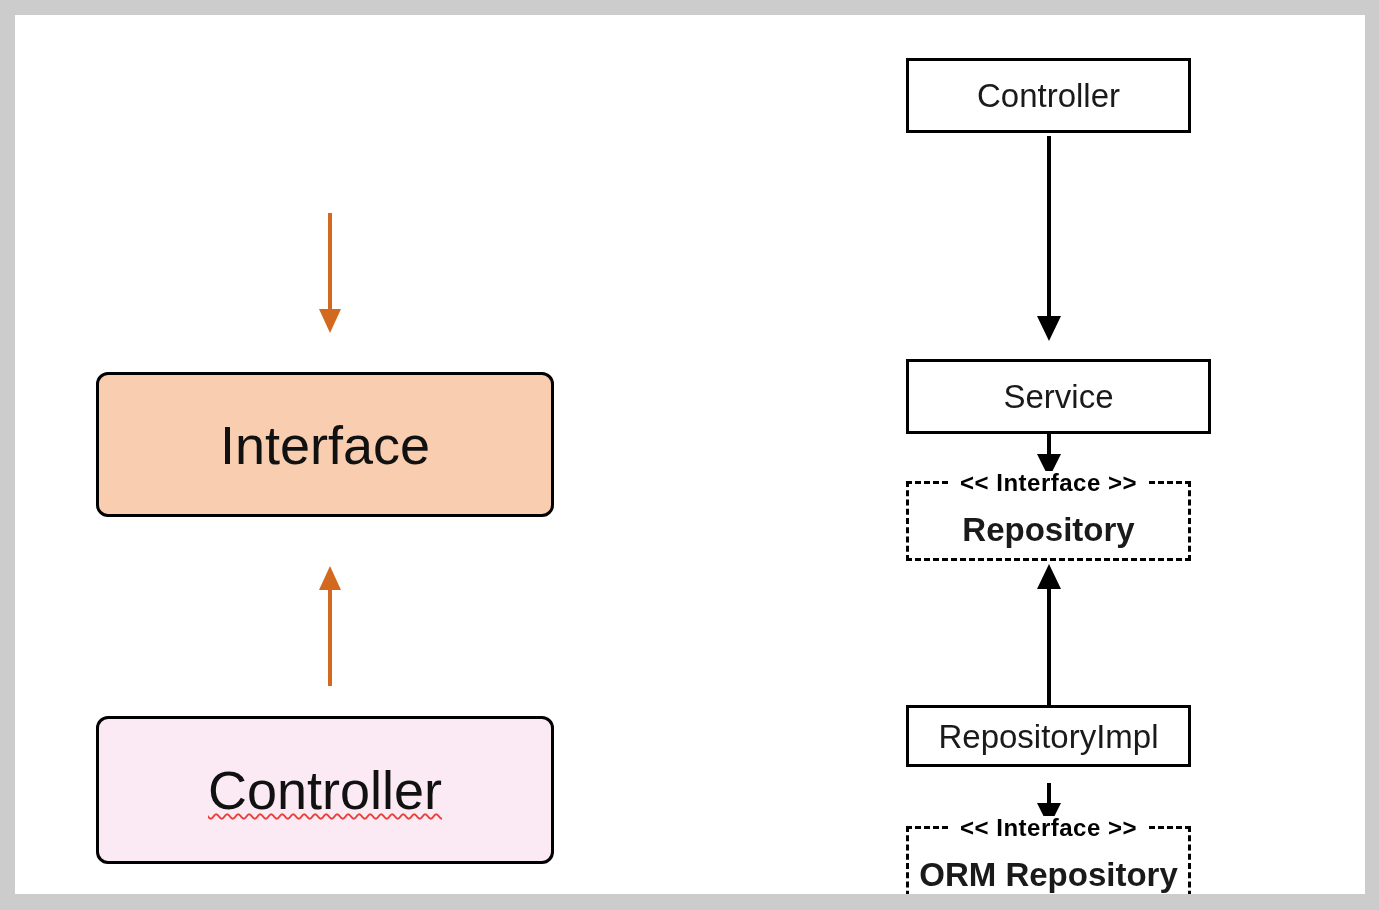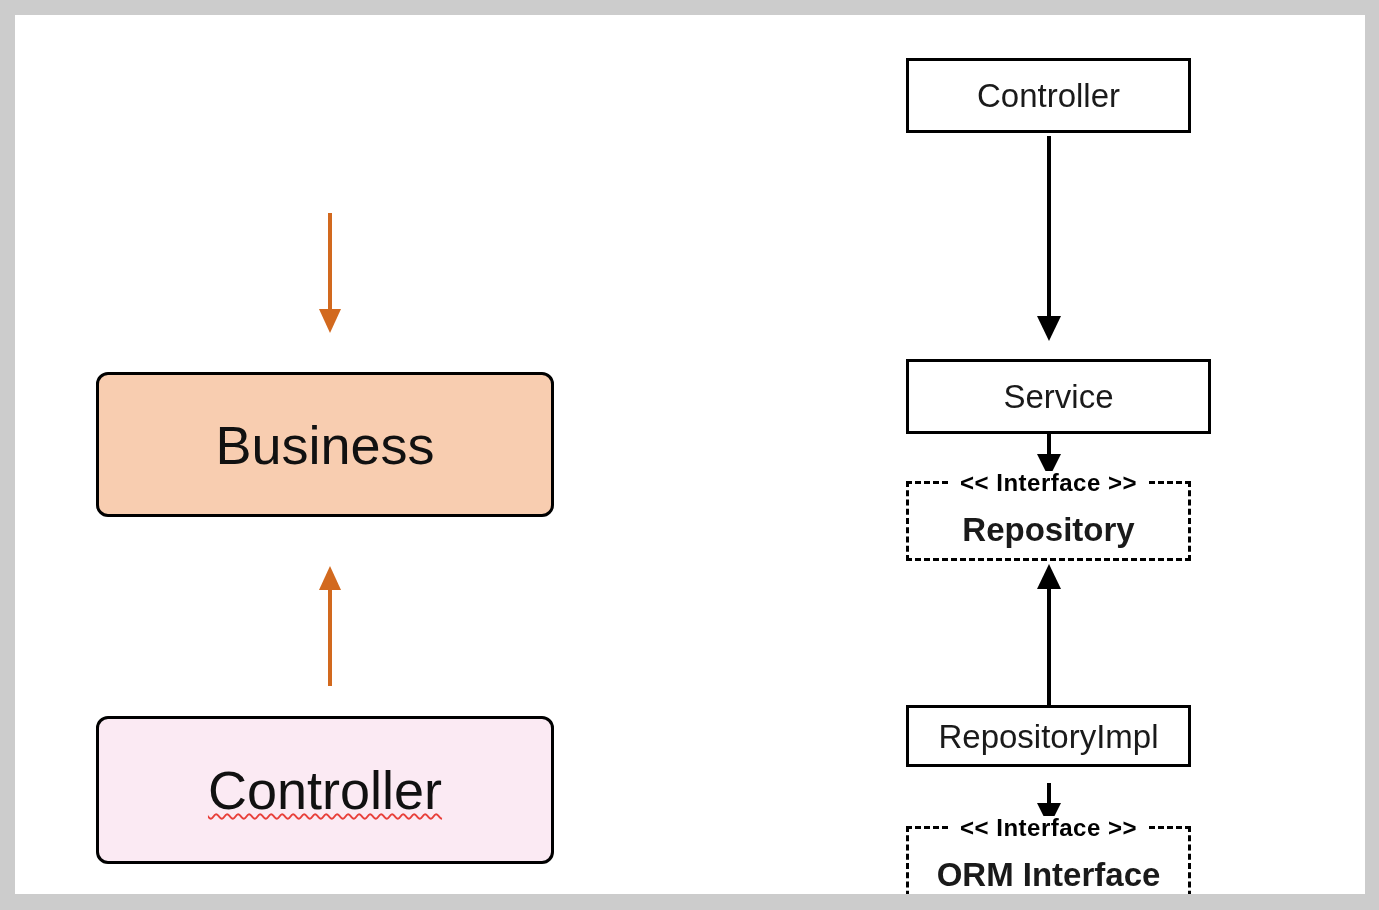--- a/index.html
+++ b/index.html
@@ -119,21 +119,21 @@
 <div id="diagram-frame">
   <div id="canvas">
 
 
     <svg class="arrow-svg" style="left:295px; top:196px;" width="40" height="130" viewBox="0 0 40 130">
       <line x1="20" y1="2" x2="20" y2="104" stroke="#d2691e" stroke-width="4"></line>
       <polygon points="20,122 9,98 31,98" fill="#d2691e"></polygon>
     </svg>
 
     <div class="layer-box" id="box-business" style="left:81px; top:357px; width:458px; height:145px; background:#f8cdb0;">
-      <span class="layer-label">Business</span>
+      <span class="layer-label">Interface</span>
     </div>
 
     <svg class="arrow-svg" style="left:295px; top:545px;" width="40" height="130" viewBox="0 0 40 130">
       <line x1="20" y1="26" x2="20" y2="126" stroke="#d2691e" stroke-width="4"></line>
       <polygon points="20,6 9,30 31,30" fill="#d2691e"></polygon>
     </svg>
 
     <div class="layer-box" id="box-datasource" style="left:81px; top:701px; width:458px; height:148px; background:#fbeaf3;">
       <span class="layer-label misspelled">Controller</span>
     </div>
@@ -170,17 +170,17 @@
       <span class="class-label">RepositoryImpl</span>
     </div>
 
     <svg class="arrow-svg" style="left:1014px; top:768px;" width="40" height="48" viewBox="0 0 40 48">
       <line x1="20" y1="0" x2="20" y2="26" stroke="#000000" stroke-width="4"></line>
       <polygon points="20,44 8,20 32,20" fill="#000000"></polygon>
     </svg>
 
     <div class="iface-box" id="box-orm-repository" style="left:891px; top:811px; width:285px; height:80px;">
       <span class="stereotype">&lt;&lt; Interface &gt;&gt;</span>
-      <span class="class-label">ORM Interface</span>
+      <span class="class-label">ORM Repository</span>
     </div>
 
   </div>
 </div>
 
 </body></html>

